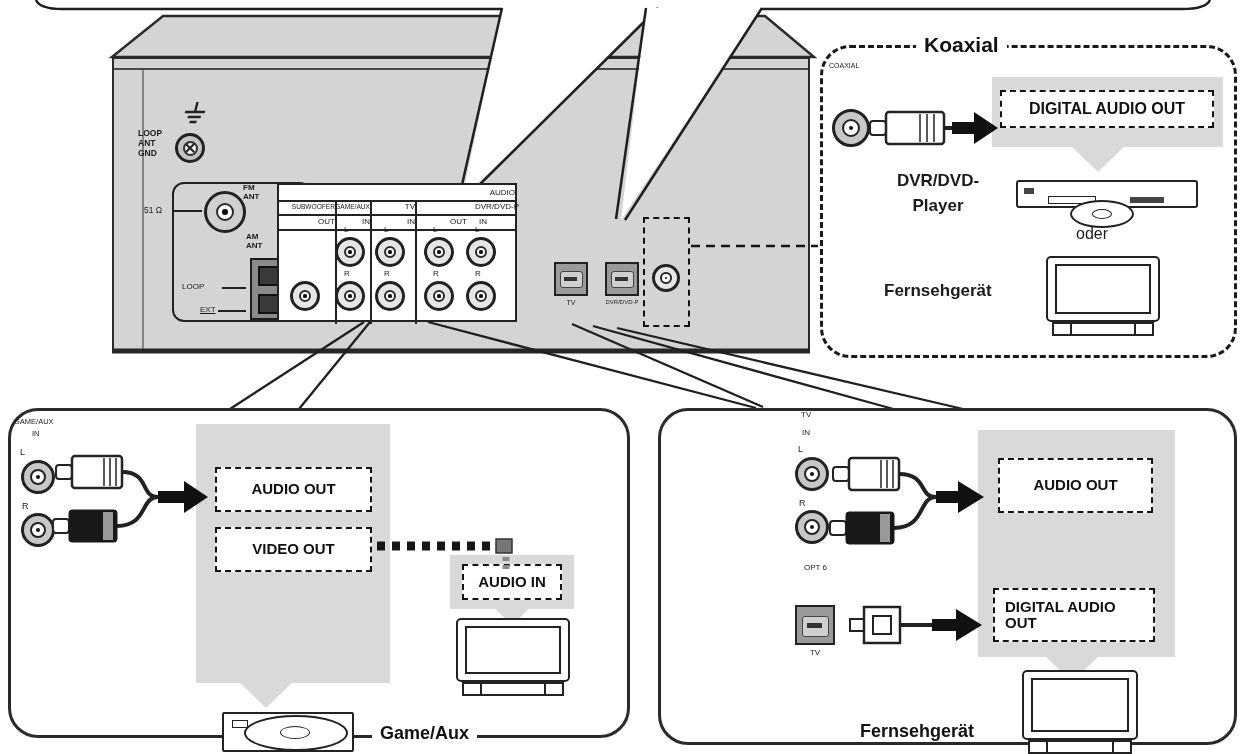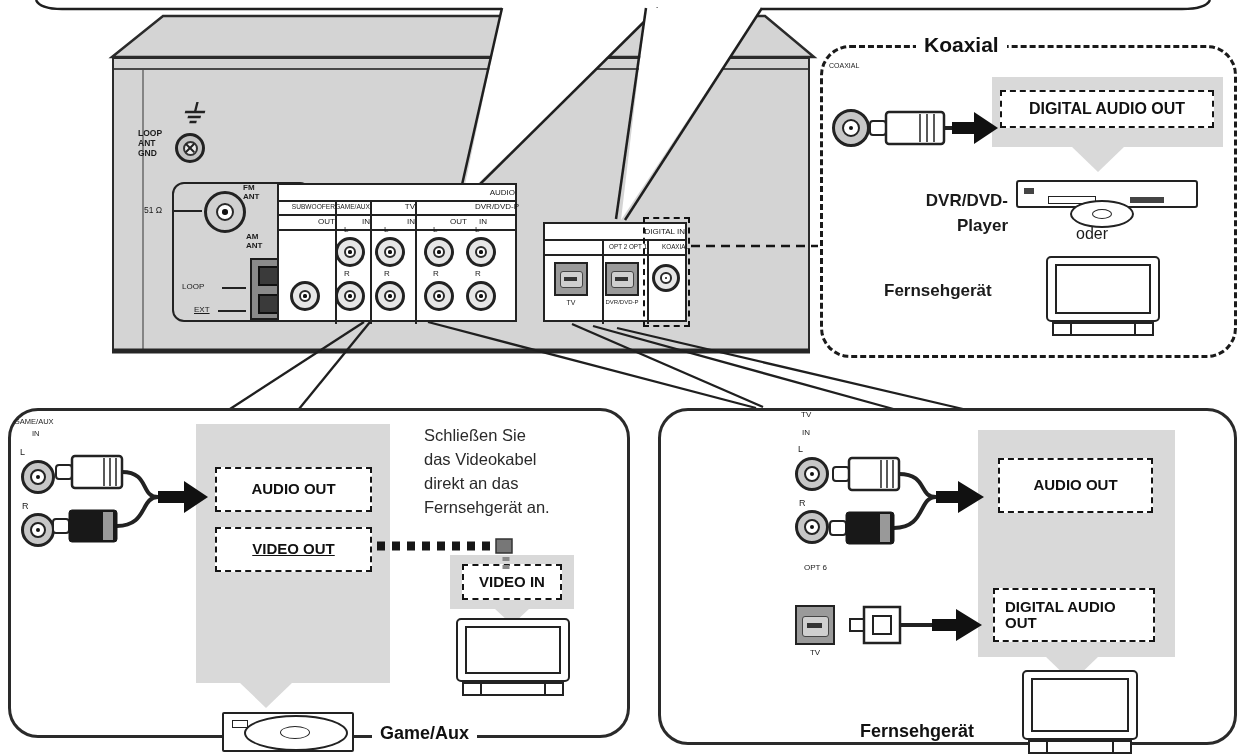--- a/index.html
+++ b/index.html
@@ -3,21 +3,21 @@
 <meta charset="utf-8">
 <style>
   html,body{margin:0;padding:0;background:#fff;}
   #stage{position:relative;width:1243px;height:754px;background:#fff;overflow:hidden;
          font-family:"Liberation Sans",sans-serif;color:#1a1a1a;}
   .abs{position:absolute;}
   .lbl{position:absolute;font-family:"Liberation Sans",sans-serif;color:#1b1b1b;
        white-space:pre-line;line-height:1.18;}
   .bold{font-weight:bold;}
   .center{text-align:center;}
-  .right{text-align:right;margin-top:20px;}
+  .right{text-align:center;}
   
   #rx-face{position:absolute;left:112px;top:57px;width:698px;height:295px;
            background:#d4d4d4;border:2.5px solid #2b2b2b;box-sizing:border-box;}
   #ant-box{position:absolute;left:172px;top:182px;width:140px;height:140px;
            border:2px solid #222;border-radius:12px;box-sizing:border-box;}
   
   .ptable{position:absolute;background:#fff;border:2px solid #222;box-sizing:border-box;}
   .gline{position:absolute;background:#222;}
   .cell{position:absolute;font-size:8px;color:#161616;text-align:right;overflow:hidden;white-space:nowrap;}
   
@@ -133,21 +133,21 @@
   <div class="lbl" style="left:246px;top:232px;font-size:8px;font-weight:bold;">AM
 ANT</div>
   <div id="amblock">
     <div style="left:6px;top:6px;"></div>
       <div style="left:36px;top:6px;"></div>
     <div style="left:6px;top:34px;"></div>
       <div style="left:36px;top:34px;"></div>
   </div>
   <div class="lbl" style="left:182px;top:282px;font-size:8px;">LOOP</div>
   <div class="dash" style="left:222px;top:287px;width:24px;"></div>
-  <div class="lbl" style="left:194px;top:305px;font-size:8px;text-decoration:underline;">EXT</div>
+  <div class="lbl" style="left:200px;top:305px;font-size:8px;text-decoration:underline;">EXT</div>
   <div class="dash" style="left:218px;top:310px;width:28px;"></div>
 
   <div class="ptable" style="left:277px;top:183px;width:240px;height:139px;">
     <div class="gline" style="left:0;top:15px;width:100%;height:1.5px;"></div>
     <div class="gline" style="left:0;top:29px;width:100%;height:1.5px;"></div>
     <div class="gline" style="left:0;top:44px;width:100%;height:1.5px;"></div>
     <div class="gline" style="left:56px;top:15px;width:1.5px;height:124px;"></div>
     <div class="gline" style="left:91px;top:15px;width:1.5px;height:124px;"></div>
     <div class="gline" style="left:136px;top:15px;width:1.5px;height:124px;"></div>
     <div class="cell" style="left:0;top:3px;width:100%;">AUDIO</div>
@@ -209,29 +209,20 @@
       <div class="mid">
         <div class="dot"></div>
       </div>
     </div>
   <div class="pjack" style="left:466px;top:281px;width:30px;height:30px;">
       <div class="mid">
         <div class="dot"></div>
       </div>
     </div>
 
-  <div class="ptable" style="left:543px;top:222px;width:144px;height:100px;">
-    <div class="gline" style="left:0;top:15px;width:100%;height:1.5px;"></div>
-    <div class="gline" style="left:0;top:30px;width:100%;height:1.5px;"></div>
-    <div class="gline" style="left:57px;top:15px;width:1.5px;height:85px;"></div>
-    <div class="gline" style="left:102px;top:15px;width:1.5px;height:85px;"></div>
-    <div class="cell" style="left:0;top:3px;width:100%;">DIGITAL IN</div>
-    <div class="cell" style="left:58px;top:19px;width:44px;font-size:6.3px;">OPT 2 OPT 1</div>
-    <div class="cell" style="left:103px;top:19px;width:41px;font-size:6.3px;">KOAXIAL</div>
-  </div>
   <div class="optical" style="left:554px;top:262px;width:34px;height:34px;">
     <div class="inner" style="left:4px;top:7px;width:21px;height:15px;"></div>
     <div class="slot" style="left:8px;top:13px;width:13px;height:4px;"></div>
   </div>
   <div class="optical" style="left:605px;top:262px;width:34px;height:34px;">
     <div class="inner" style="left:4px;top:7px;width:21px;height:15px;"></div>
     <div class="slot" style="left:8px;top:13px;width:13px;height:4px;"></div>
   </div>
   <div class="lbl center" style="left:556px;top:299px;width:30px;font-size:7px;">TV</div>
   <div class="lbl center" style="left:600px;top:299px;width:44px;font-size:6px;">DVR/DVD-P</div>
@@ -285,28 +276,24 @@
     </div>
   <div class="lbl" style="left:22px;top:501px;font-size:9px;">R</div>
   <div class="rjack" style="left:21px;top:513px;width:34px;height:34px;">
       <div class="mid">
         <div class="dot"></div>
       </div>
     </div>
   <div class="graypanel" style="left:196px;top:424px;width:194px;height:259px;"></div>
   <div class="tail" style="left:239px;top:682px;"></div>
   <div class="dashedbox" style="left:215px;top:467px;width:157px;height:45px;font-size:15px;">AUDIO OUT</div>
-  <div class="dashedbox" style="left:215px;top:527px;width:157px;height:45px;font-size:15px;text-decoration:underline;">VIDEO OUT</div>
-  <div class="lbl" style="left:424px;top:423px;width:205px;font-size:16.5px;line-height:24px;color:#2a2a2a;">Schließen Sie
-das Videokabel
-direkt an das
-Fernsehgerät an.</div>
+  <div class="dashedbox" style="left:215px;top:527px;width:157px;height:45px;font-size:15px;">VIDEO OUT</div>
   <div class="graypanel" style="left:450px;top:555px;width:124px;height:54px;"></div>
   <div class="tail" style="left:494px;top:608px;border-left-width:18px;border-right-width:18px;border-top-width:17px;"></div>
-  <div class="dashedbox" style="left:462px;top:564px;width:100px;height:36px;font-size:15px;">VIDEO IN</div>
+  <div class="dashedbox" style="left:462px;top:564px;width:100px;height:36px;font-size:15px;">AUDIO IN</div>
   <div class="tvframe" style="left:456px;top:618px;width:114px;height:64px;">
       <div class="screen"></div>
     </div>
   <div class="tvbase" style="left:462px;top:682px;width:102px;height:14px;">
       <span class="c1"></span>
       <span class="c2"></span>
       <span class="c3"></span>
     </div>
   <div class="chip" style="left:372px;top:723px;font-size:18px;">Game/Aux</div>
 

